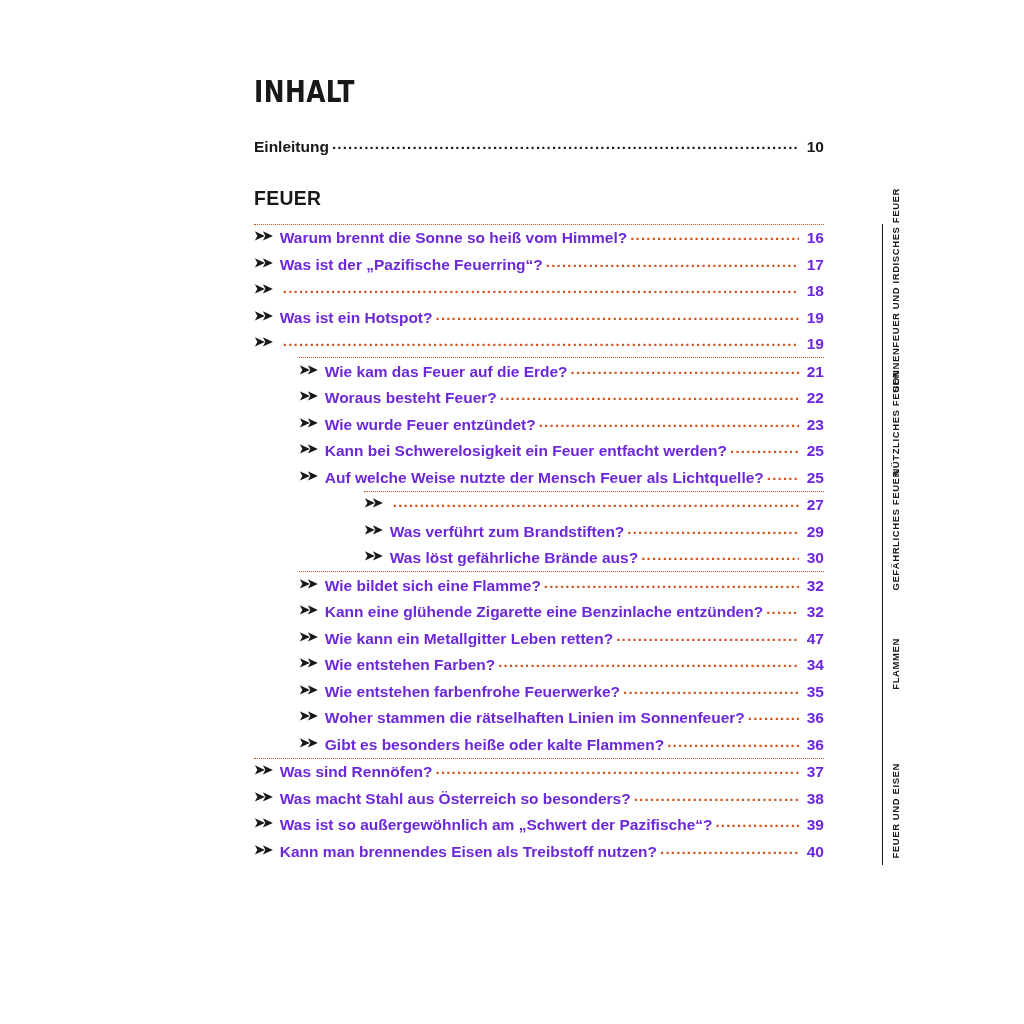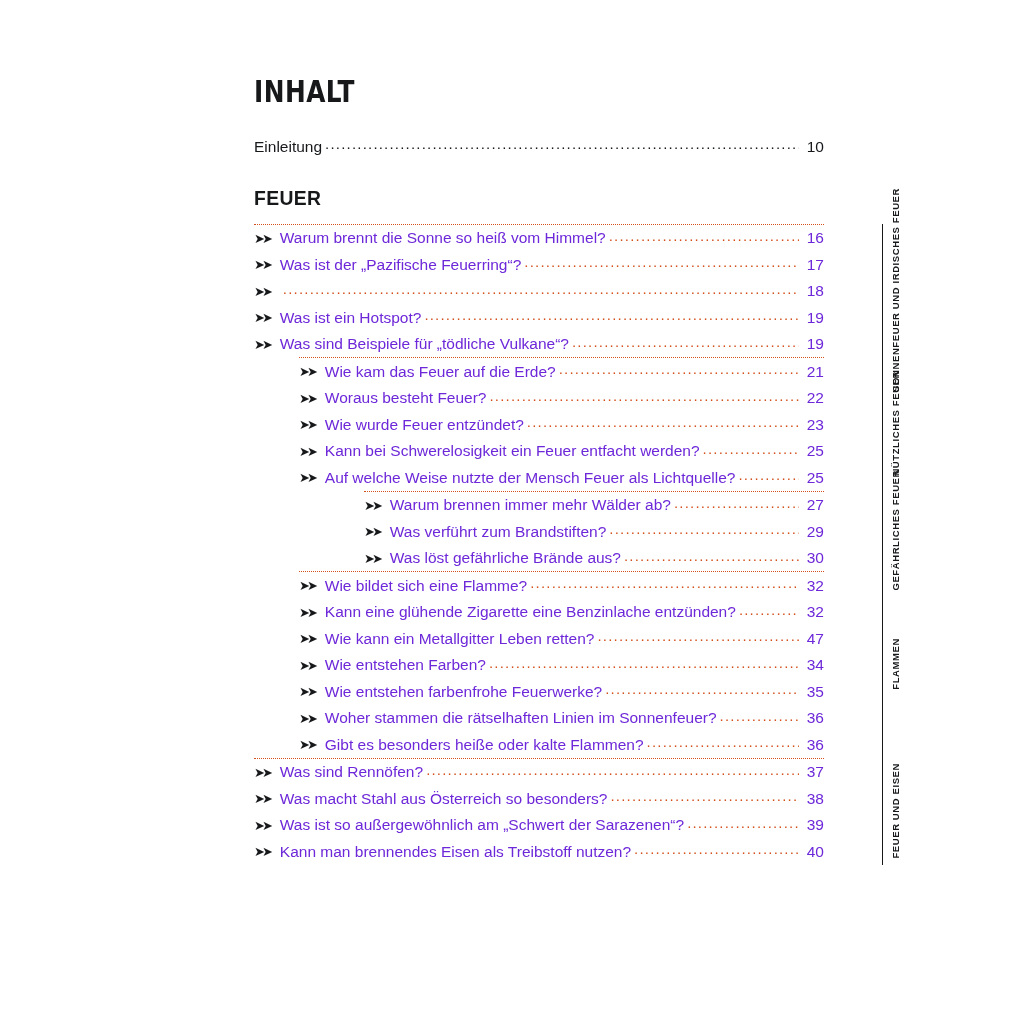--- a/index.html
+++ b/index.html
@@ -46,25 +46,26 @@
     color: #16181a;
     margin: 26px 0 14px 0;
     letter-spacing: 0.4px;
     transform: scaleX(0.92);
     transform-origin: left center;
   }
 
   
   .entry {
     display: flex;
-    align-items: flex-end;
+    align-items: flex-start;
     font-size: 15.5px;
     line-height: 1.0;
     padding: 5.5px 0;
     white-space: nowrap;
+    font-weight: bold;
   }
   .entry .arrow {
     flex: 0 0 auto;
     color: #16181a;
     font-size: 13px;
     letter-spacing: -3px;
     margin-right: 10px;
     position: relative;
     top: -1px;
   }
@@ -189,21 +190,20 @@
         <span class="page-num">18</span>
       </div>
       <div class="entry orange lvl0">
         <span class="arrow">➤➤</span>
         <span class="label">Was ist ein Hotspot?</span>
         <span class="dots"></span>
         <span class="page-num">19</span>
       </div>
       <div class="entry orange lvl0">
         <span class="arrow">➤➤</span>
-        <span class="label">Was sind Beispiele für „tödliche Vulkane“?</span>
         <span class="dots"></span>
         <span class="page-num">19</span>
       </div>
     </div>
 
     <div class="group">
       <div class="dotted-top-inset-1"></div>
       <div class="side-label">
         <div class="bar"></div>
         <div class="txt">NÜTZLICHES FEUER</div>
@@ -243,21 +243,20 @@
 
     <div class="group">
       <div class="dotted-top-inset-2"></div>
       <div class="side-label">
         <div class="bar"></div>
         <div class="txt">GEFÄHRLICHES FEUER</div>
       </div>
 
       <div class="entry orange lvl2">
         <span class="arrow">➤➤</span>
-        <span class="label">Warum brennen immer mehr Wälder ab?</span>
         <span class="dots"></span>
         <span class="page-num">27</span>
       </div>
       <div class="entry orange lvl2">
         <span class="arrow">➤➤</span>
         <span class="label">Was verführt zum Brandstiften?</span>
         <span class="dots"></span>
         <span class="page-num">29</span>
       </div>
       <div class="entry orange lvl2">
@@ -333,21 +332,21 @@
         <span class="page-num">37</span>
       </div>
       <div class="entry orange lvl0">
         <span class="arrow">➤➤</span>
         <span class="label">Was macht Stahl aus Österreich so besonders?</span>
         <span class="dots"></span>
         <span class="page-num">38</span>
       </div>
       <div class="entry orange lvl0">
         <span class="arrow">➤➤</span>
-        <span class="label">Was ist so außergewöhnlich am „Schwert der Sarazenen“?</span>
+        <span class="label">Was ist so außergewöhnlich am „Schwert der Pazifische“?</span>
         <span class="dots"></span>
         <span class="page-num">39</span>
       </div>
       <div class="entry orange lvl0">
         <span class="arrow">➤➤</span>
         <span class="label">Kann man brennendes Eisen als Treibstoff nutzen?</span>
         <span class="dots"></span>
         <span class="page-num">40</span>
       </div>
     </div>

